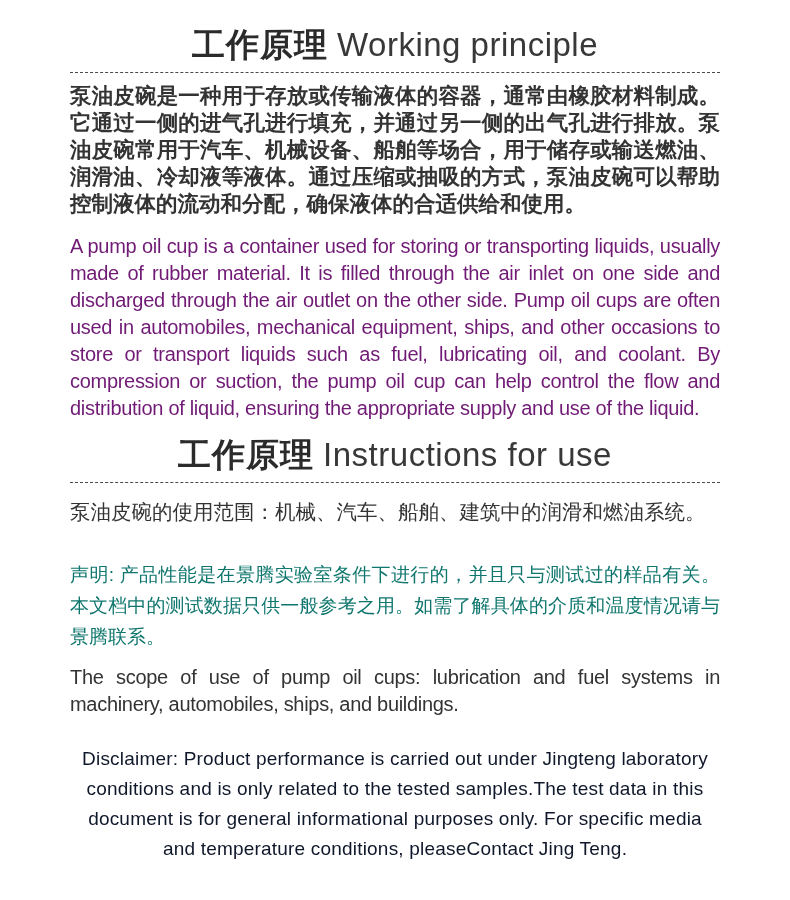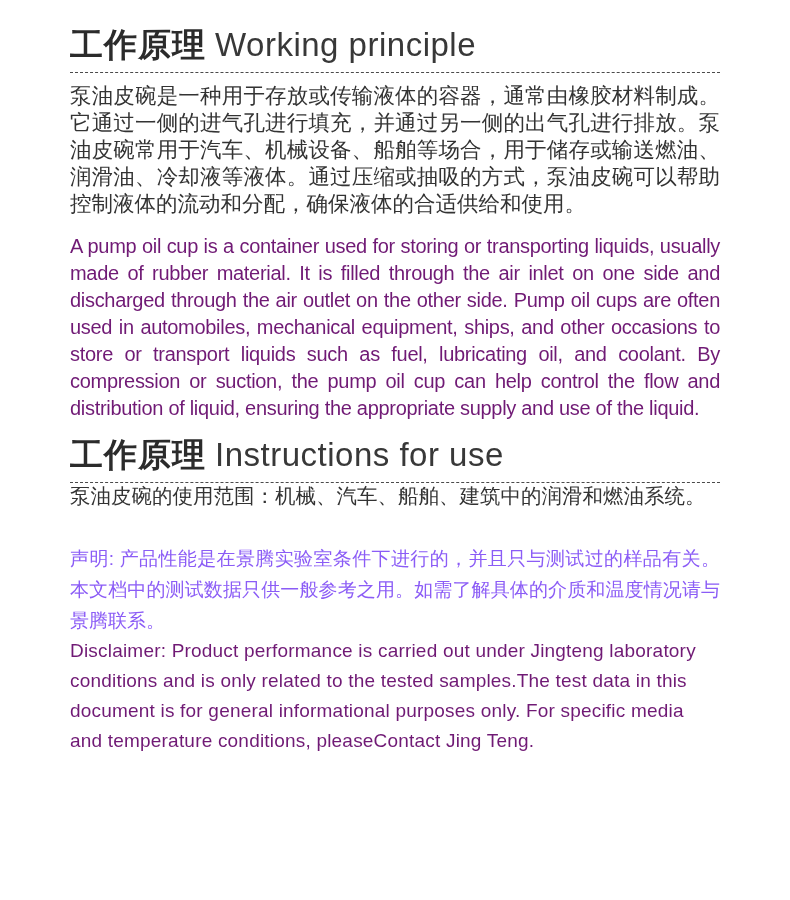--- a/index.html
+++ b/index.html
@@ -20,80 +20,84 @@
     padding: 26px 70px 0 70px;
   }
   .section-heading {
     margin: 0;
     font-size: 33px;
     line-height: 38px;
     font-weight: 700;
     color: #2b2b2b;
     letter-spacing: 1px;
     white-space: nowrap;
+    text-align: center;
   }
   .section-heading .en {
     font-weight: 400;
     margin-left: 9px;
     letter-spacing: 0.5px;
     color: #383838;
   }
   .divider {
     border-bottom: 1px dashed #4a4a4a;
     margin-top: 8px;
     height: 0;
   }
   p { margin: 0; }
   .zh-body {
     margin-top: 10px;
     font-size: 21.5px;
     line-height: 27px;
     text-align: justify;
     line-break: anywhere;
     color: #333333;
+    font-weight: bold;
   }
   .en-body {
     margin-top: 15px;
     font-size: 20px;
     line-height: 27px;
     letter-spacing: -0.3px;
     text-align: justify;
     color: #701a75;
   }
   .section-instructions {
     margin-top: 14px;
   }
   .zh-scope {
+    margin-top: 16px;
     font-size: 20.5px;
     line-height: 26px;
     color: #333333;
     white-space: nowrap;
   }
   .zh-disclaimer {
     margin-top: 34px;
     font-size: 19px;
     line-height: 31px;
     text-align: justify;
     line-break: anywhere;
-    color: #8b5cf6;
+    color: #0f766e;
   }
   .en-scope {
     margin-top: 12px;
     font-size: 20px;
     line-height: 27px;
     letter-spacing: -0.3px;
     text-align: justify;
     color: #333333;
   }
   .en-disclaimer {
+    margin-top: 26px;
     font-size: 19px;
     line-height: 30px;
     letter-spacing: 0.2px;
-    text-align: left;
-    color: #701a75;
+    text-align: center;
+    color: #0f172a;
   }
 </style>
 </head>
 <body>
 
 <div class="page">
 
   <section class="section-working-principle">
     <h1 class="section-heading">
       <span class="zh">工作原理</span><span class="en">Working principle</span>
@@ -103,16 +107,17 @@
     <p class="en-body">A pump oil cup is a container used for storing or transporting liquids, usually made of rubber material. It is filled through the air inlet on one side and discharged through the air outlet on the other side. Pump oil cups are often used in automobiles, mechanical equipment, ships, and other occasions to store or transport liquids such as fuel, lubricating oil, and coolant. By compression or suction, the pump oil cup can help control the flow and distribution of liquid, ensuring the appropriate supply and use of the liquid.</p>
   </section>
 
   <section class="section-instructions">
     <h1 class="section-heading">
       <span class="zh">工作原理</span><span class="en">Instructions for use</span>
     </h1>
     <div class="divider"></div>
     <p class="zh-scope">泵油皮碗的使用范围：机械、汽车、船舶、建筑中的润滑和燃油系统。</p>
     <p class="zh-disclaimer">声明: 产品性能是在景腾实验室条件下进行的，并且只与测试过的样品有关。本文档中的测试数据只供一般参考之用。如需了解具体的介质和温度情况请与景腾联系。</p>
+    <p class="en-scope">The scope of use of pump oil cups: lubrication and fuel systems in machinery, automobiles, ships, and buildings.</p>
     <p class="en-disclaimer">Disclaimer: Product performance is carried out under Jingteng laboratory conditions and is only related to the tested samples.The test data in this document is for general informational purposes only. For specific media and temperature conditions, pleaseContact Jing Teng.</p>
   </section>
 
 </div>
 
 </body></html>

